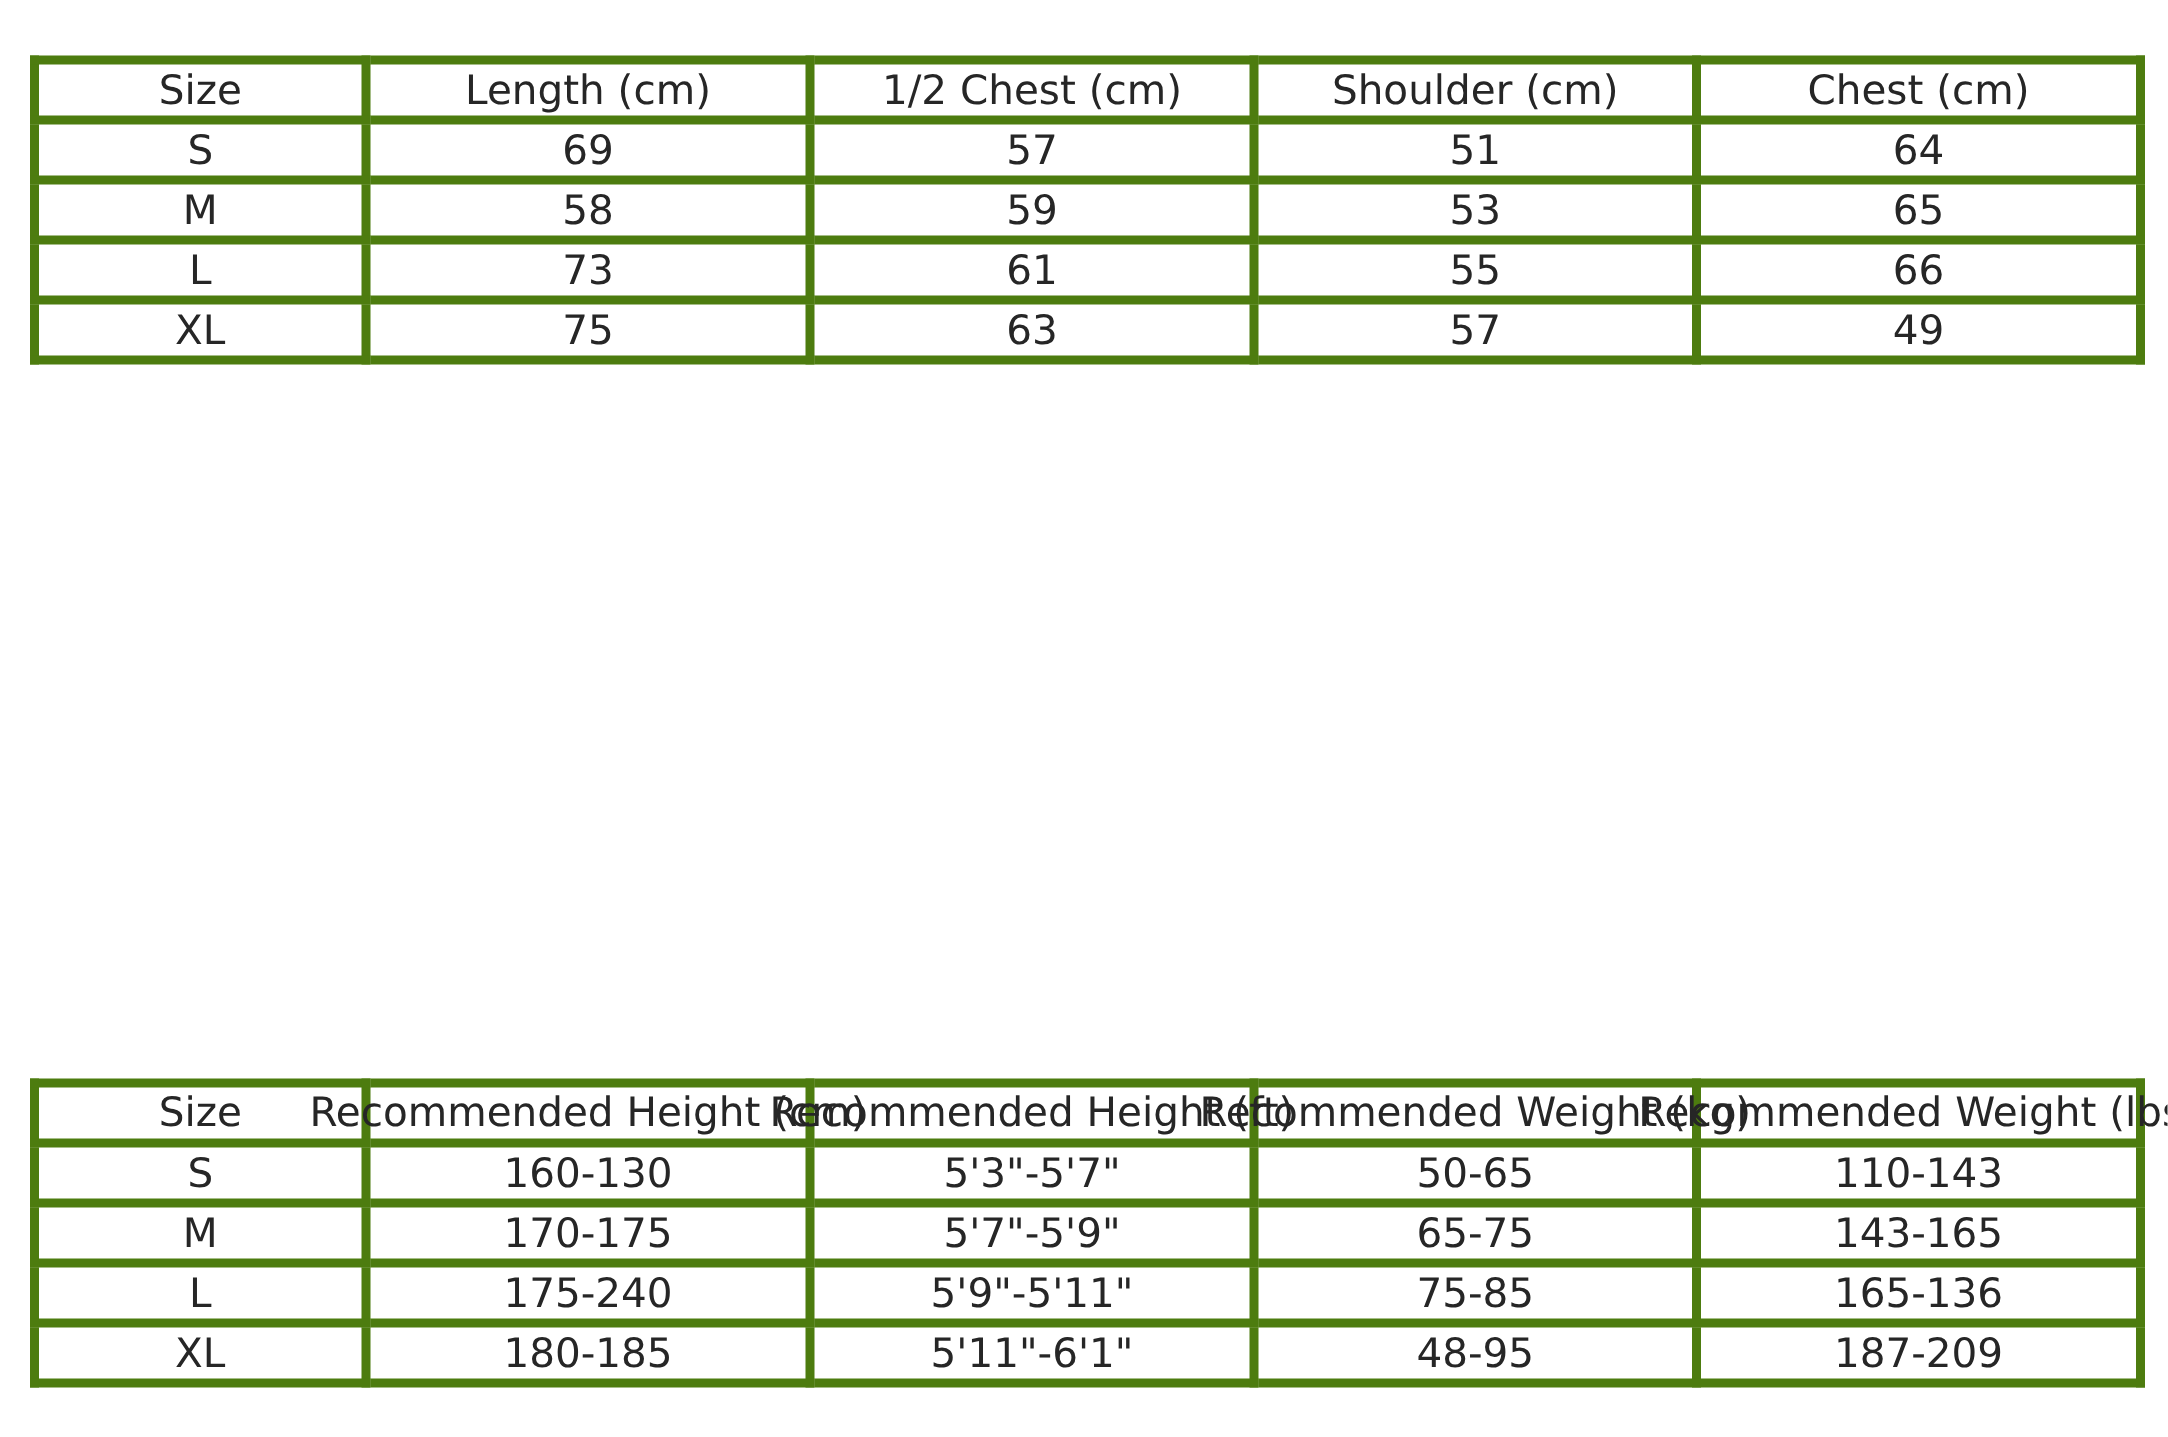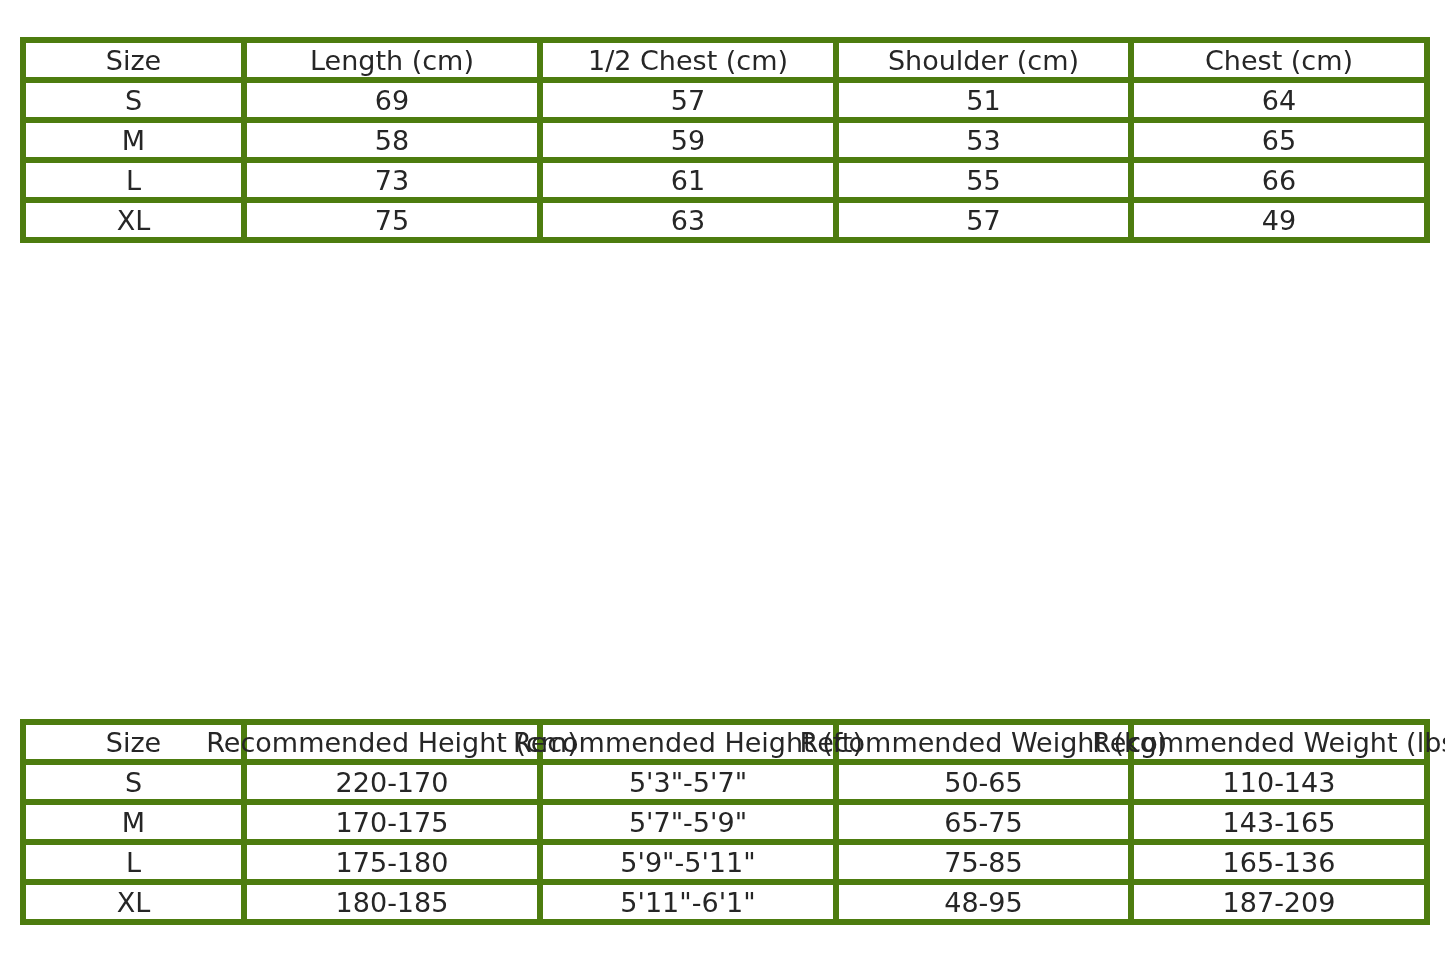--- a/index.html
+++ b/index.html
@@ -127,35 +127,35 @@
           <span class="ovf">Recommended Weight (kg)</span>
         </th>
       <th>
           <span class="ovf">Recommended Weight (lbs)</span>
         </th>
     </tr>
   </thead>
   <tbody>
     <tr>
       <td>S</td>
-      <td>220-170</td>
+      <td>160-130</td>
       <td>5'3"-5'7"</td>
       <td>50-65</td>
       <td>110-143</td>
     </tr>
     <tr>
       <td>M</td>
       <td>170-175</td>
       <td>5'7"-5'9"</td>
       <td>65-75</td>
       <td>143-165</td>
     </tr>
     <tr>
       <td>L</td>
-      <td>175-180</td>
+      <td>175-240</td>
       <td>5'9"-5'11"</td>
       <td>75-85</td>
       <td>165-136</td>
     </tr>
     <tr>
       <td>XL</td>
       <td>180-185</td>
       <td>5'11"-6'1"</td>
       <td>48-95</td>
       <td>187-209</td>

